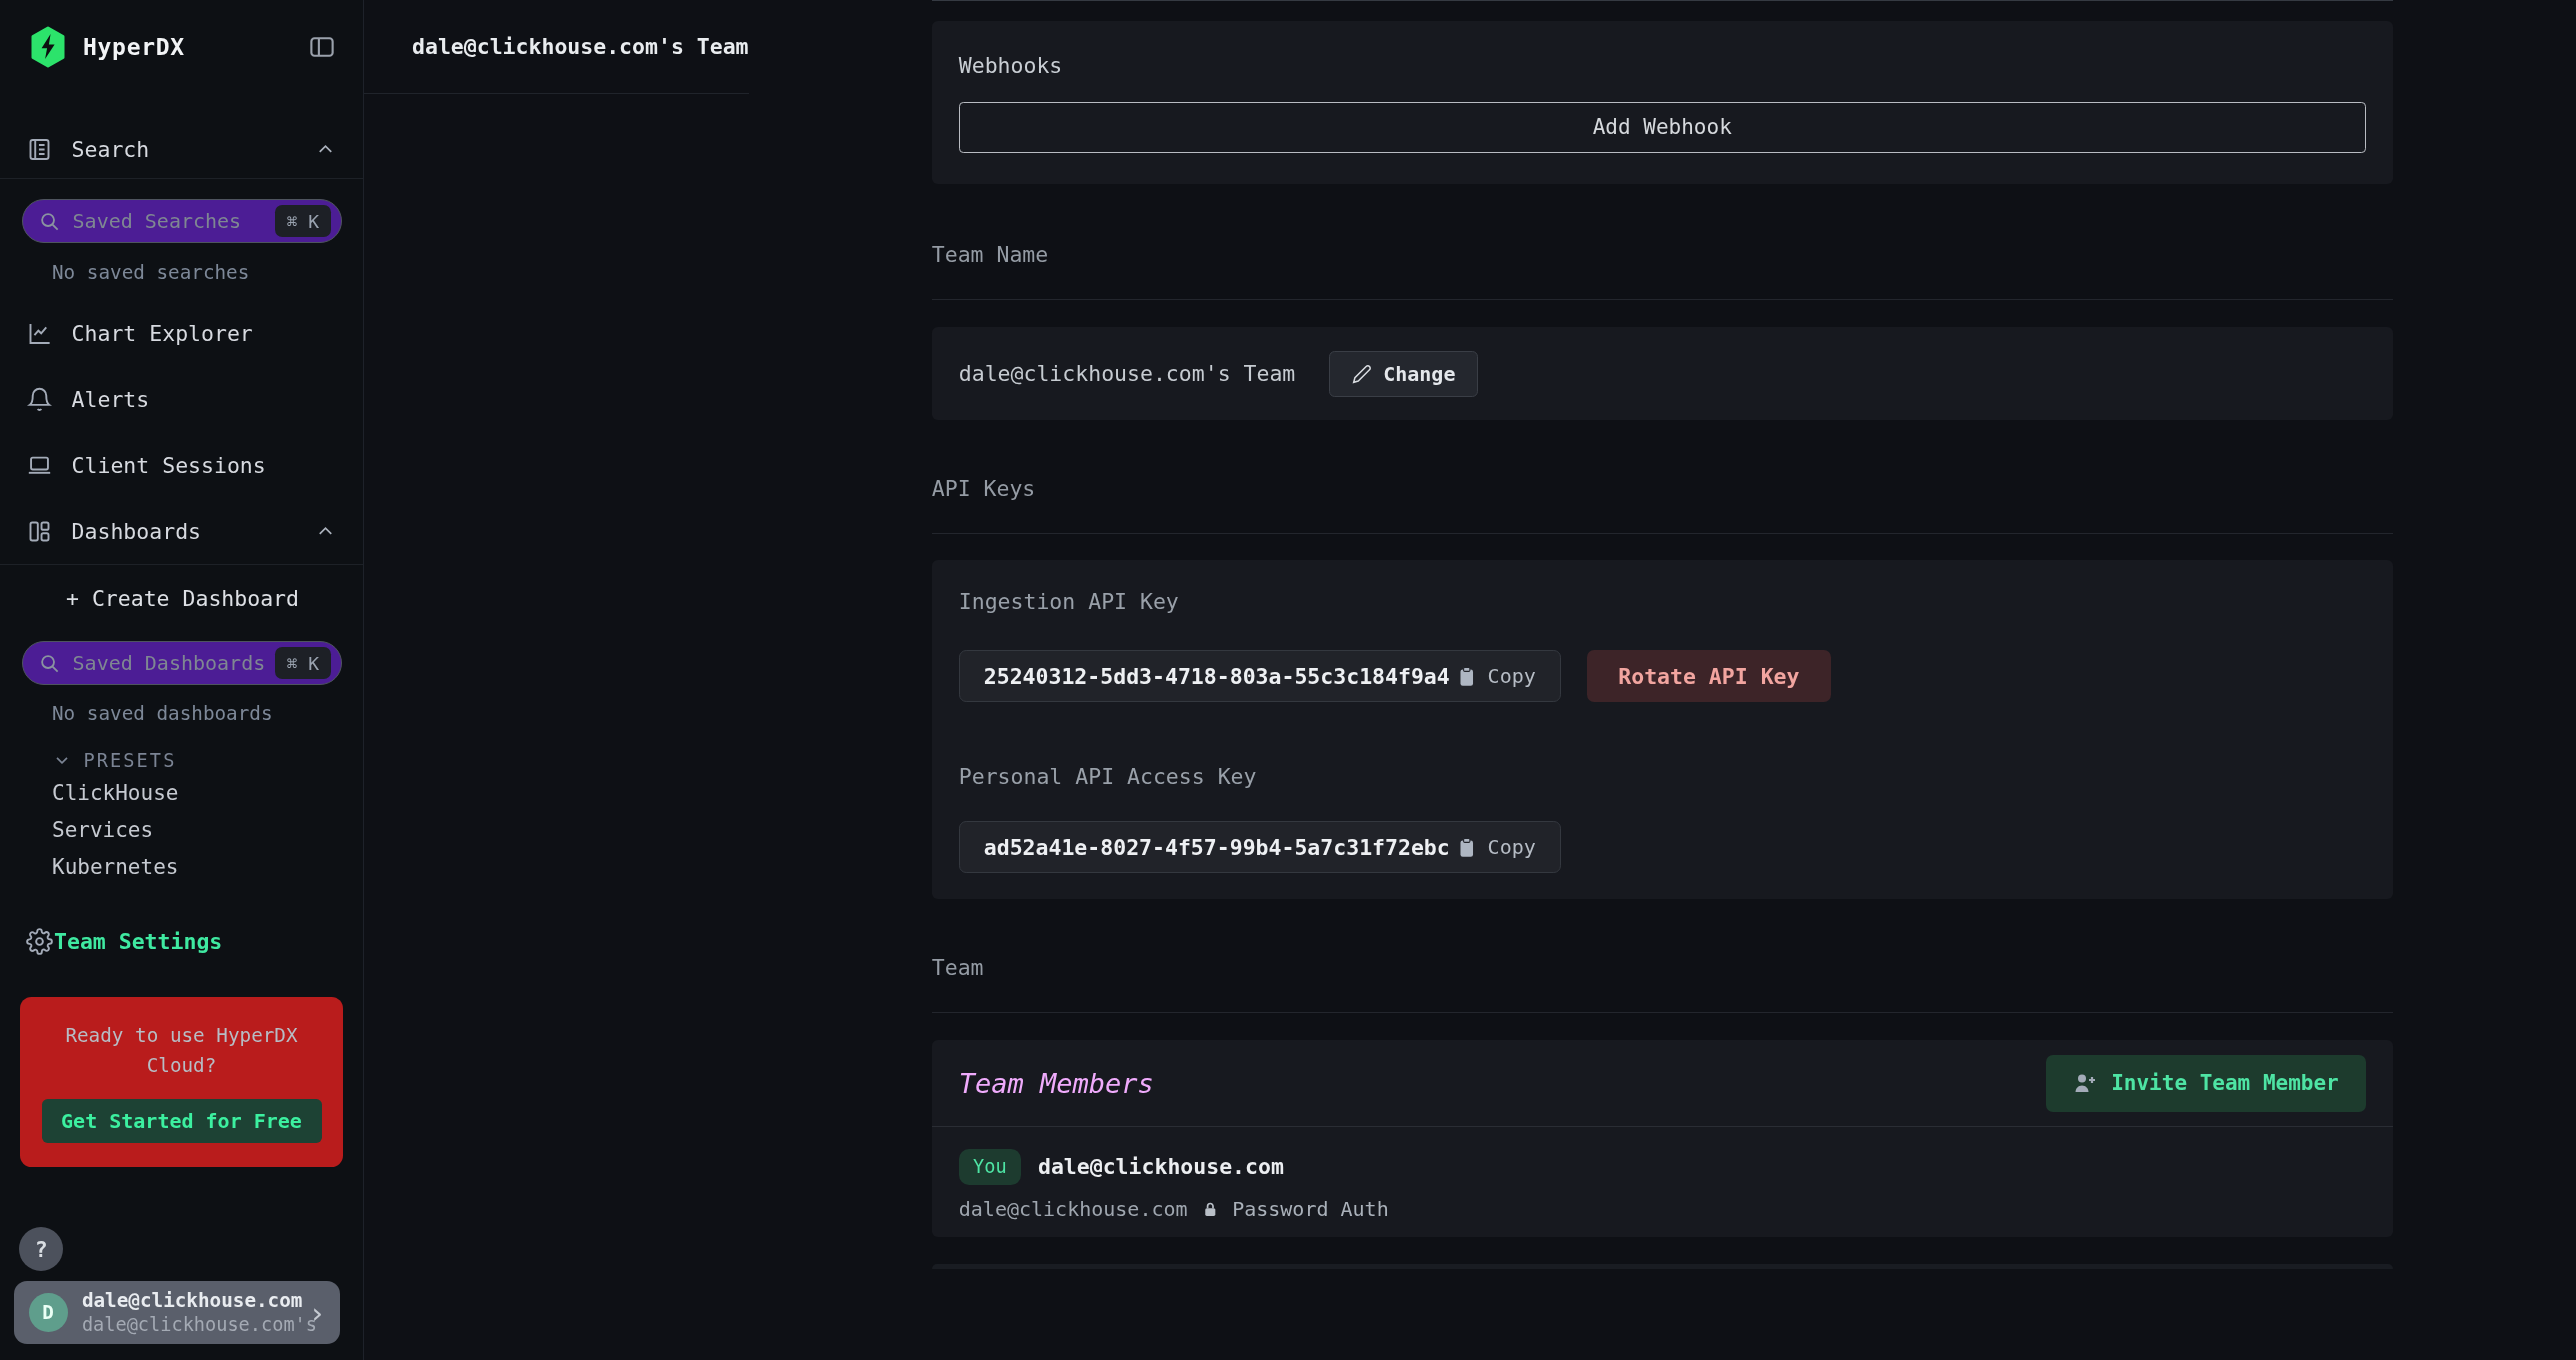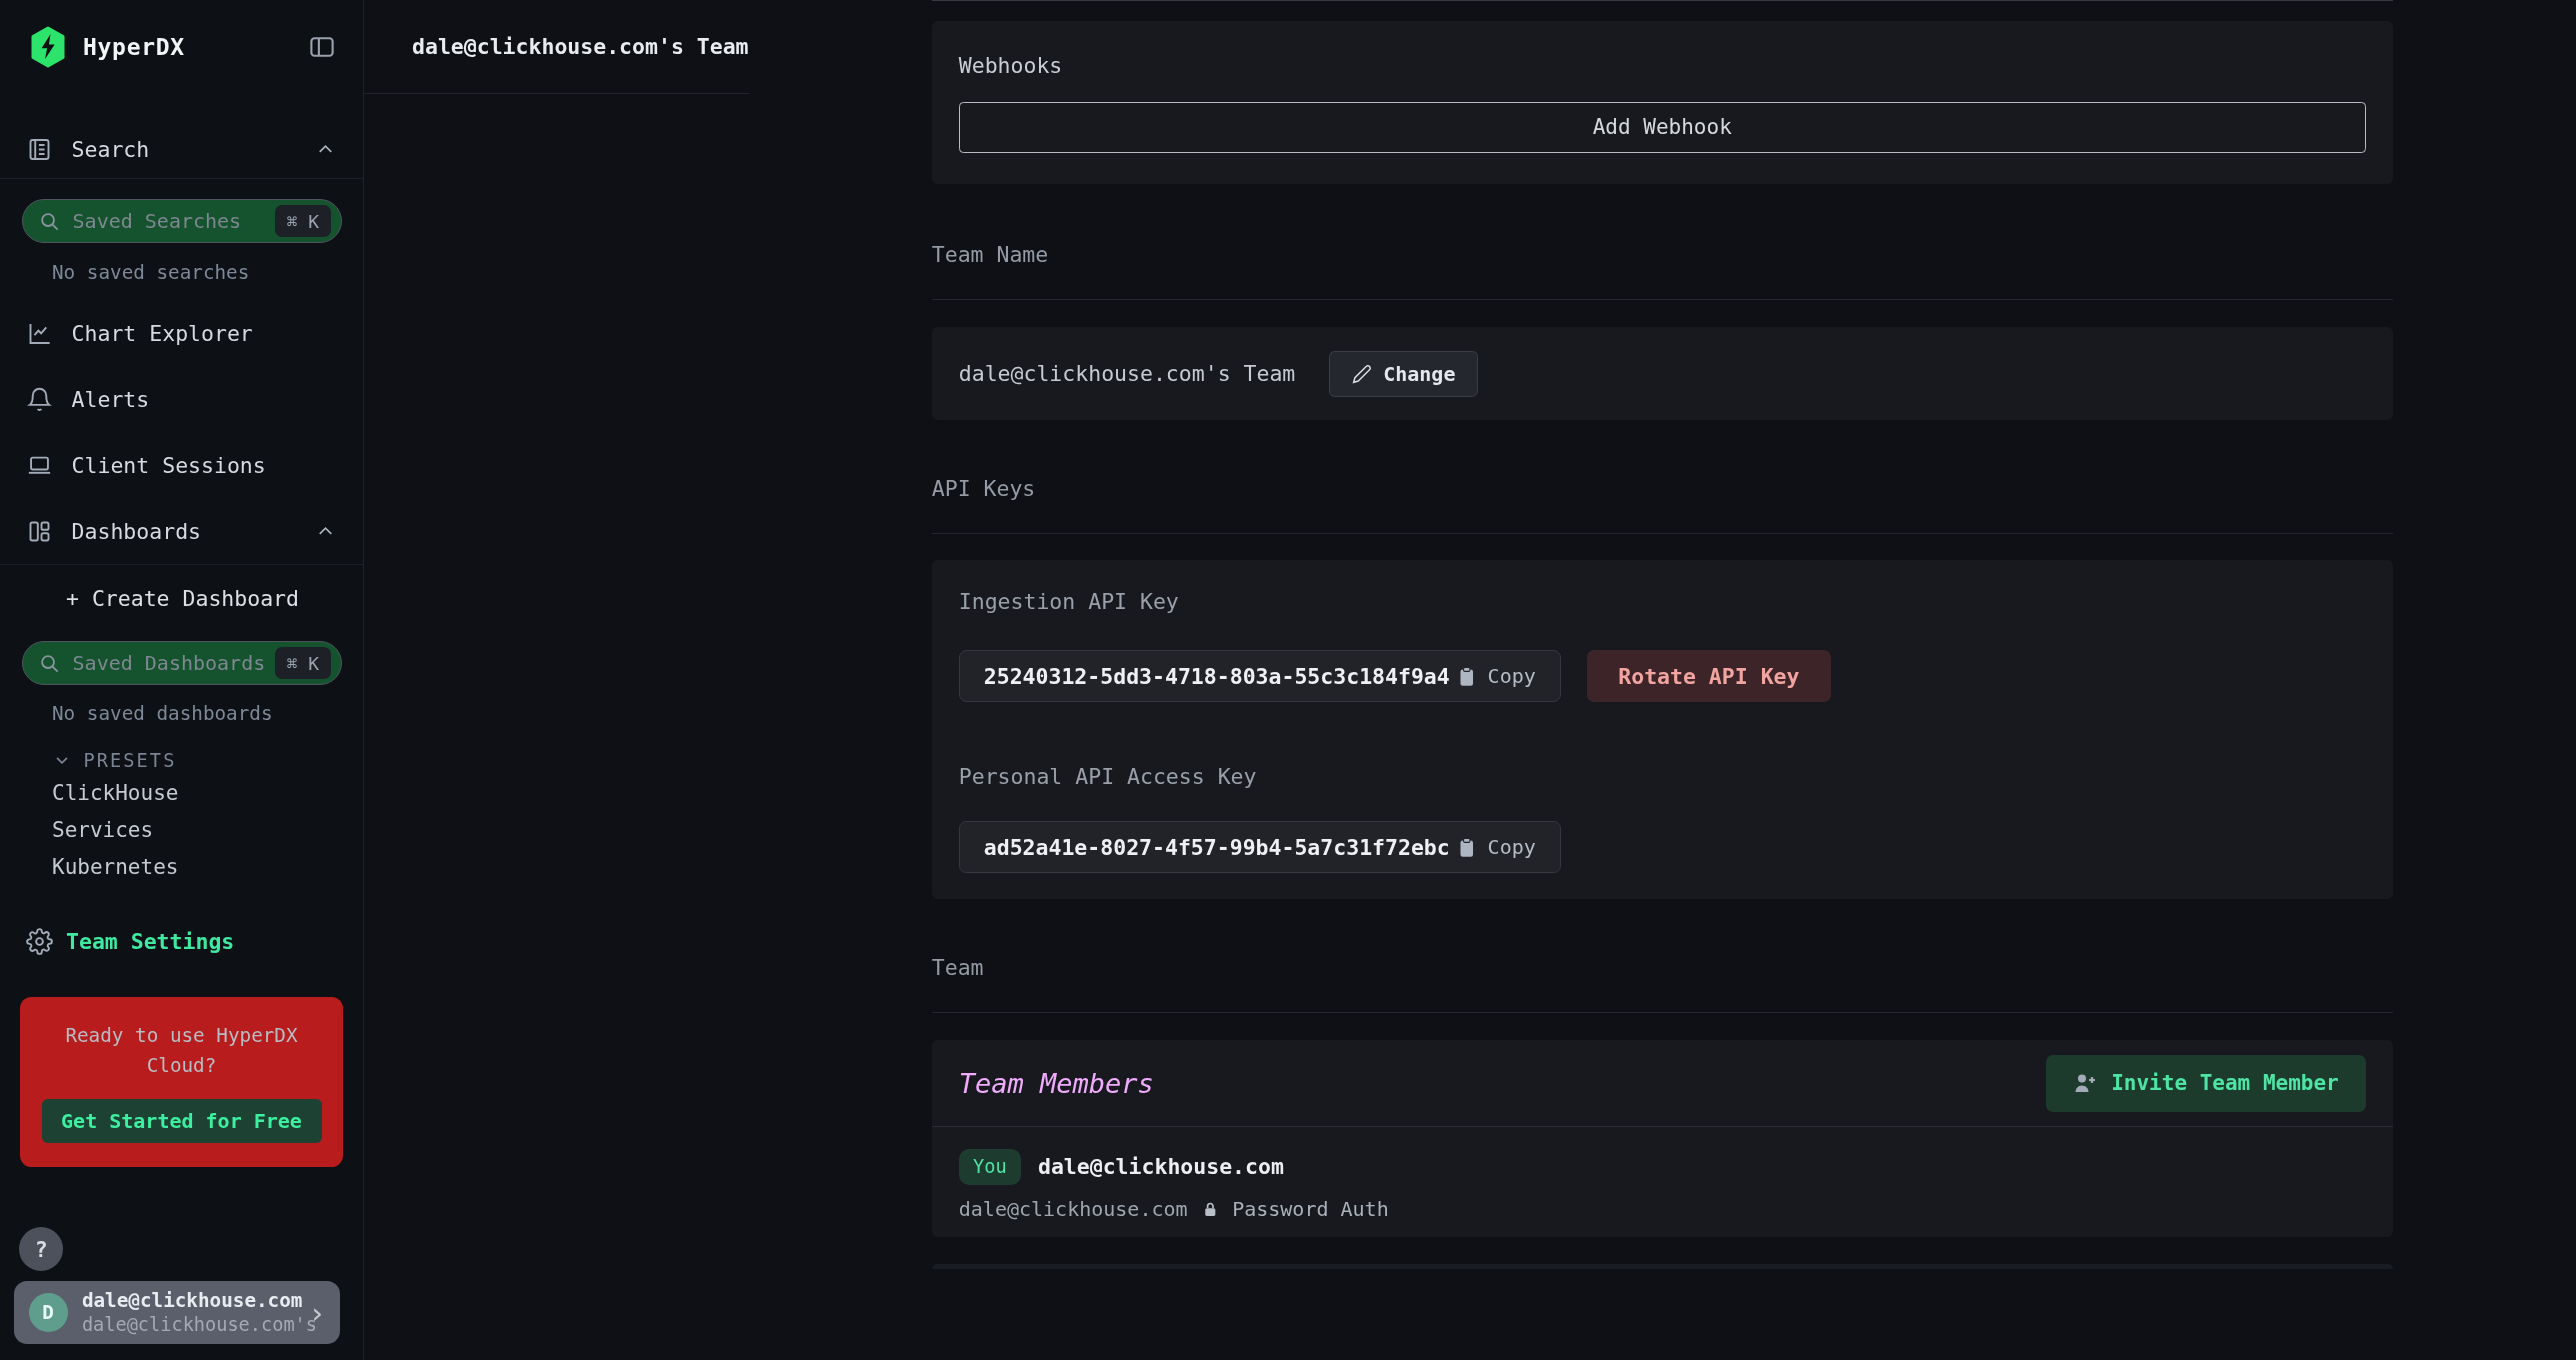--- a/index.html
+++ b/index.html
@@ -30,21 +30,21 @@
     display:flex; align-items:center; gap:18.6px;
     padding:0 26px;
     border-bottom:1.4px solid #1d2127;
     color:#d7dae0; font-size:21.5px;
   }
   .sec-header .chev { margin-left:auto; color:#aab1bc; }
   .icon { color:#a3abb8; flex:none; }
 
   .pill {
     margin:20px 21.5px 0 21.5px; height:44px; flex:none;
-    background:#14532d; border:1.4px solid #4e545e; border-radius:715px;
+    background:#4c1d95; border:1.4px solid #4e545e; border-radius:715px;
     display:flex; align-items:center; gap:11.4px; padding:0 10px 0 15.7px;
   }
   .pill input {
     flex:1; min-width:0; background:transparent; border:none; outline:none;
     font:inherit; font-size:20px; color:#dfe3e8;
   }
   .pill input::placeholder { color:#7f8792; }
   .kbd {
     flex:none; background:#1d2026; border-radius:7.2px; padding:5.7px 11.4px;
     font-size:18px; color:#9aa3b0;
@@ -64,21 +64,21 @@
   .create-row { height:66px; display:flex; align-items:center; padding-left:66px; font-size:21.5px; color:#dde0e5; cursor:pointer; flex:none;text-align:center; }
   .pill.second { margin-top:10px; }
 
   .presets-header {
     margin-top:18.6px; height:29px; display:flex; align-items:center; gap:11.4px;
     padding-left:52px; font-size:18.6px; letter-spacing:2.1px; color:#7b8494; flex:none;
   }
   .preset-item { height:37px; display:flex; align-items:center; padding-left:52px; font-size:21px; color:#c6cad1; cursor:pointer; flex:none; }
 
   .team-settings-row {
-    margin-top:34px; height:43px; display:flex; align-items:center; gap:13px;
+    margin-top:34px; height:43px; display:flex; align-items:center; gap:1px;
     padding:0 26px; flex:none; cursor:pointer;
   }
   .team-settings-row .lbl { color:#3fe9a1; font-size:21.5px; font-weight:bold; }
 
   .cloud-card {
     margin:34px 20px 0 20px; flex:none;
     background:#b91c1c; border-radius:11.4px; padding:24px 21.5px;
     text-align:center;
   }
   .cloud-card .line { font-size:19.3px; line-height:30px; color:#b7bdc5; }

